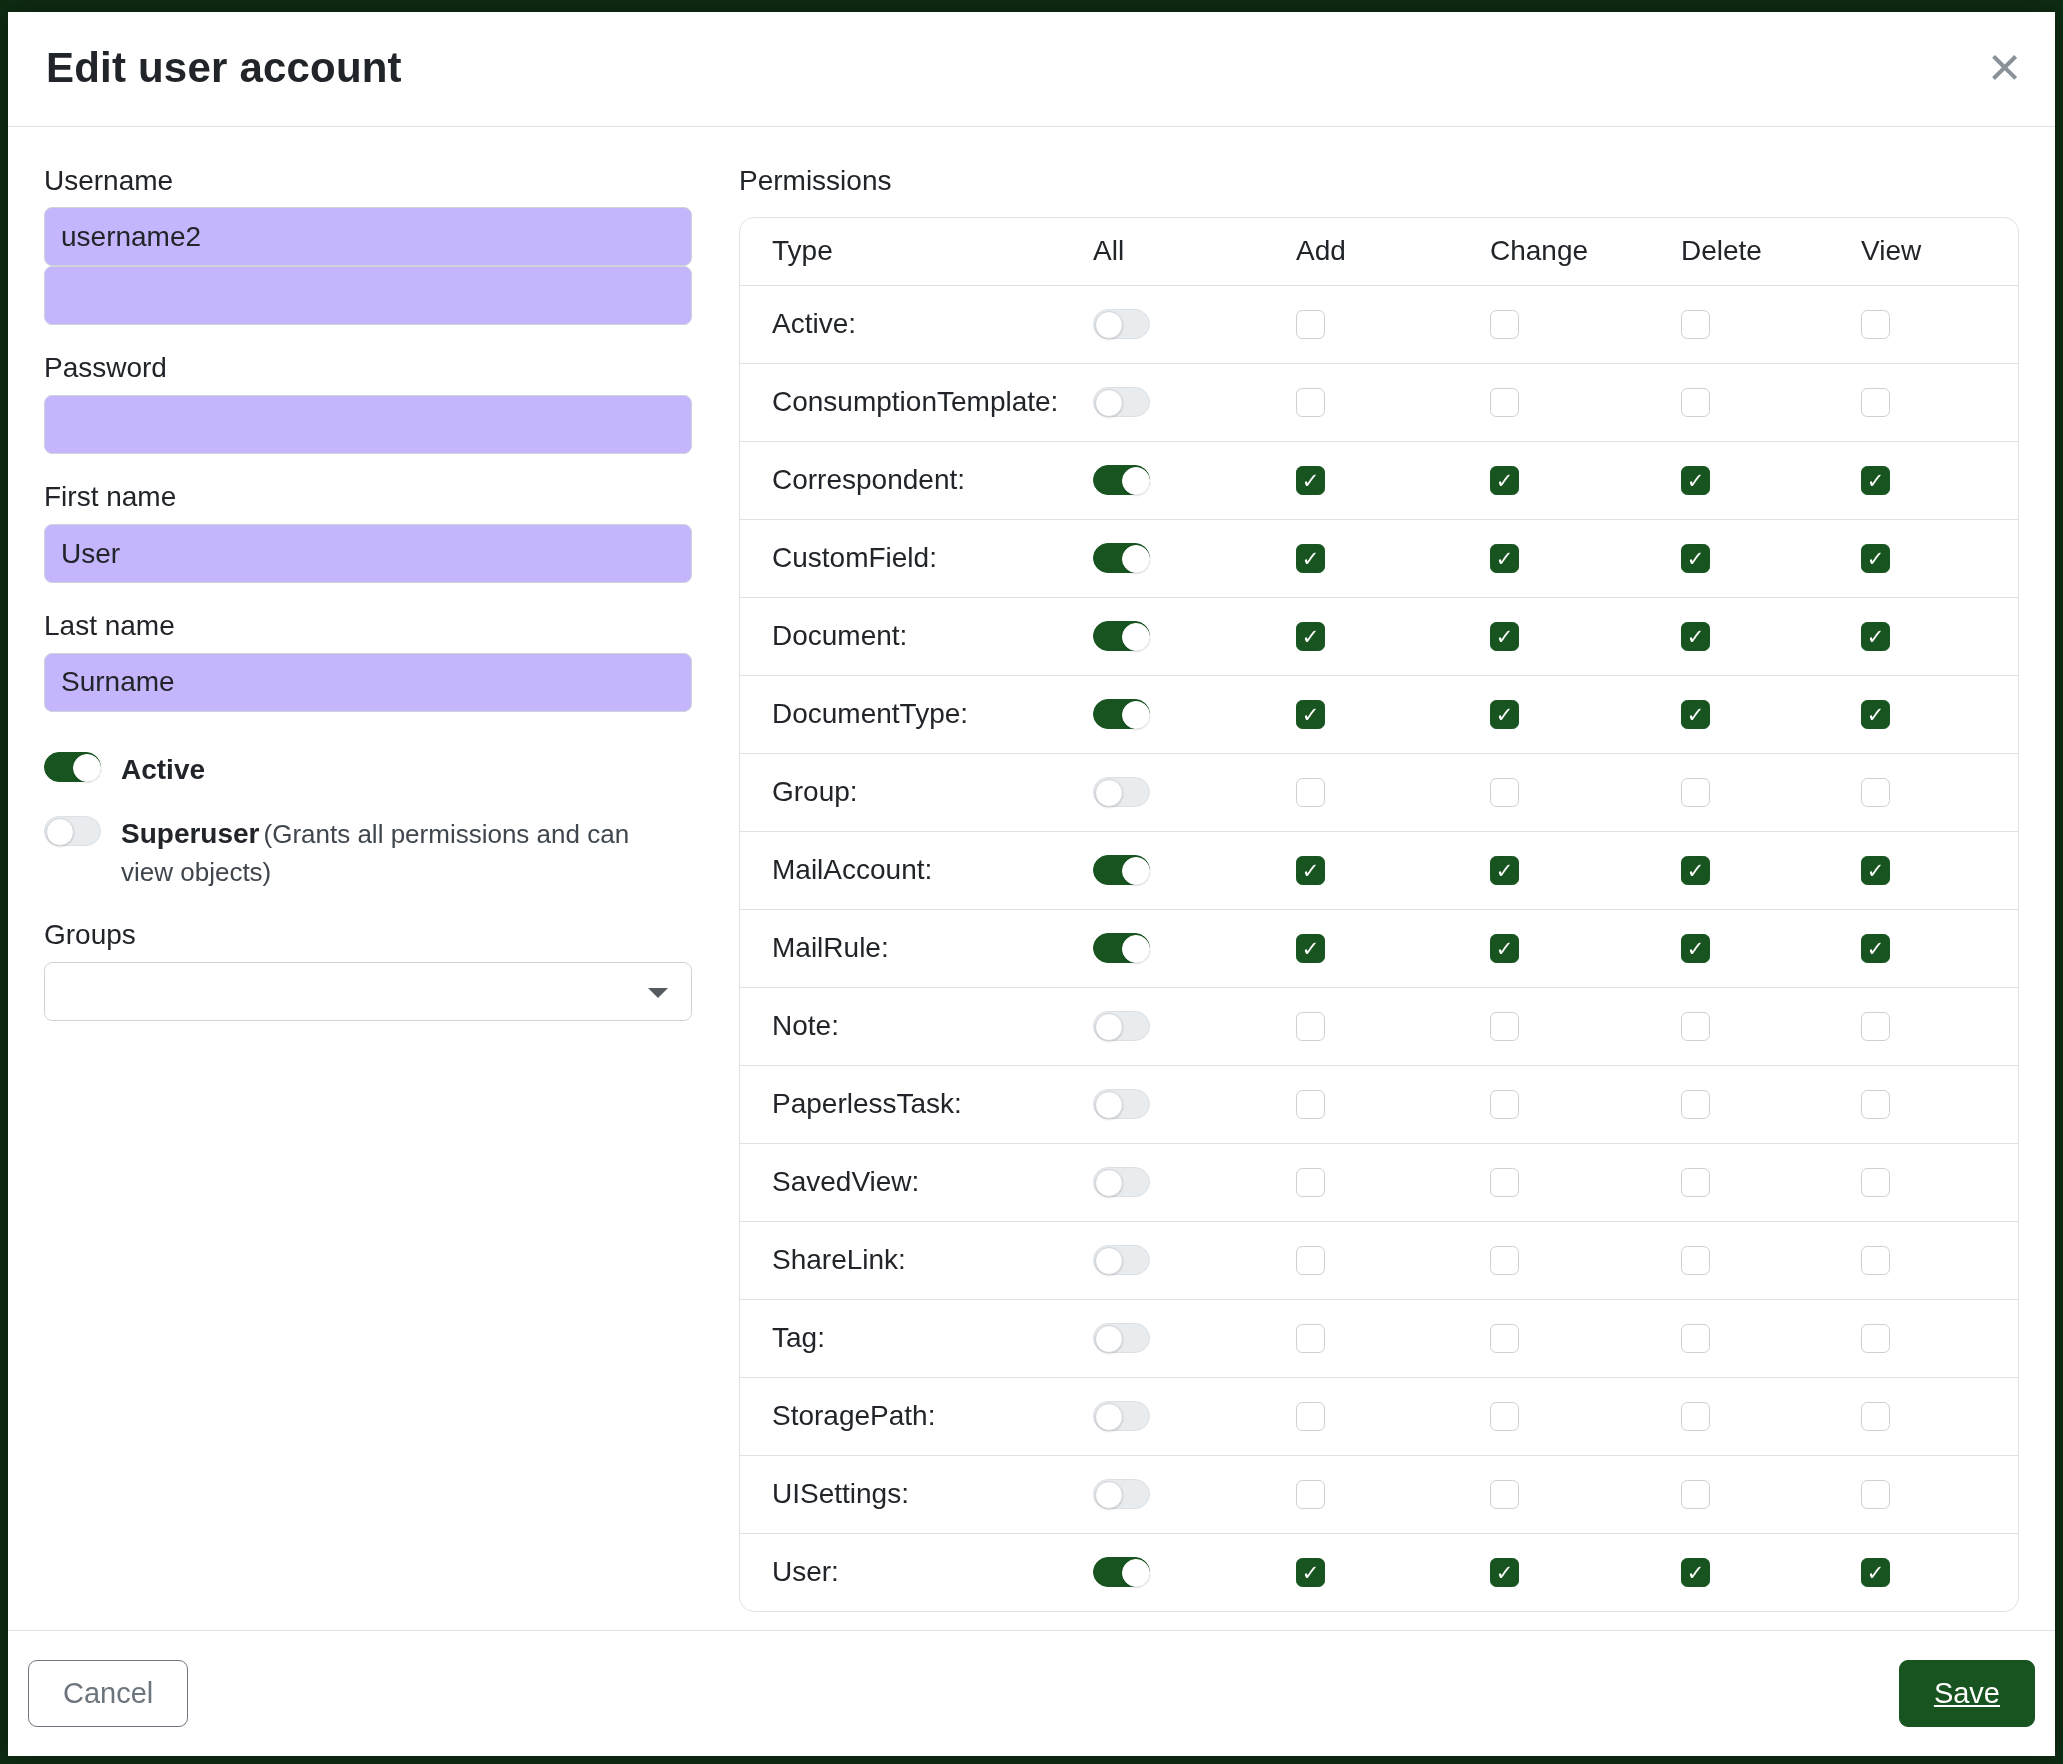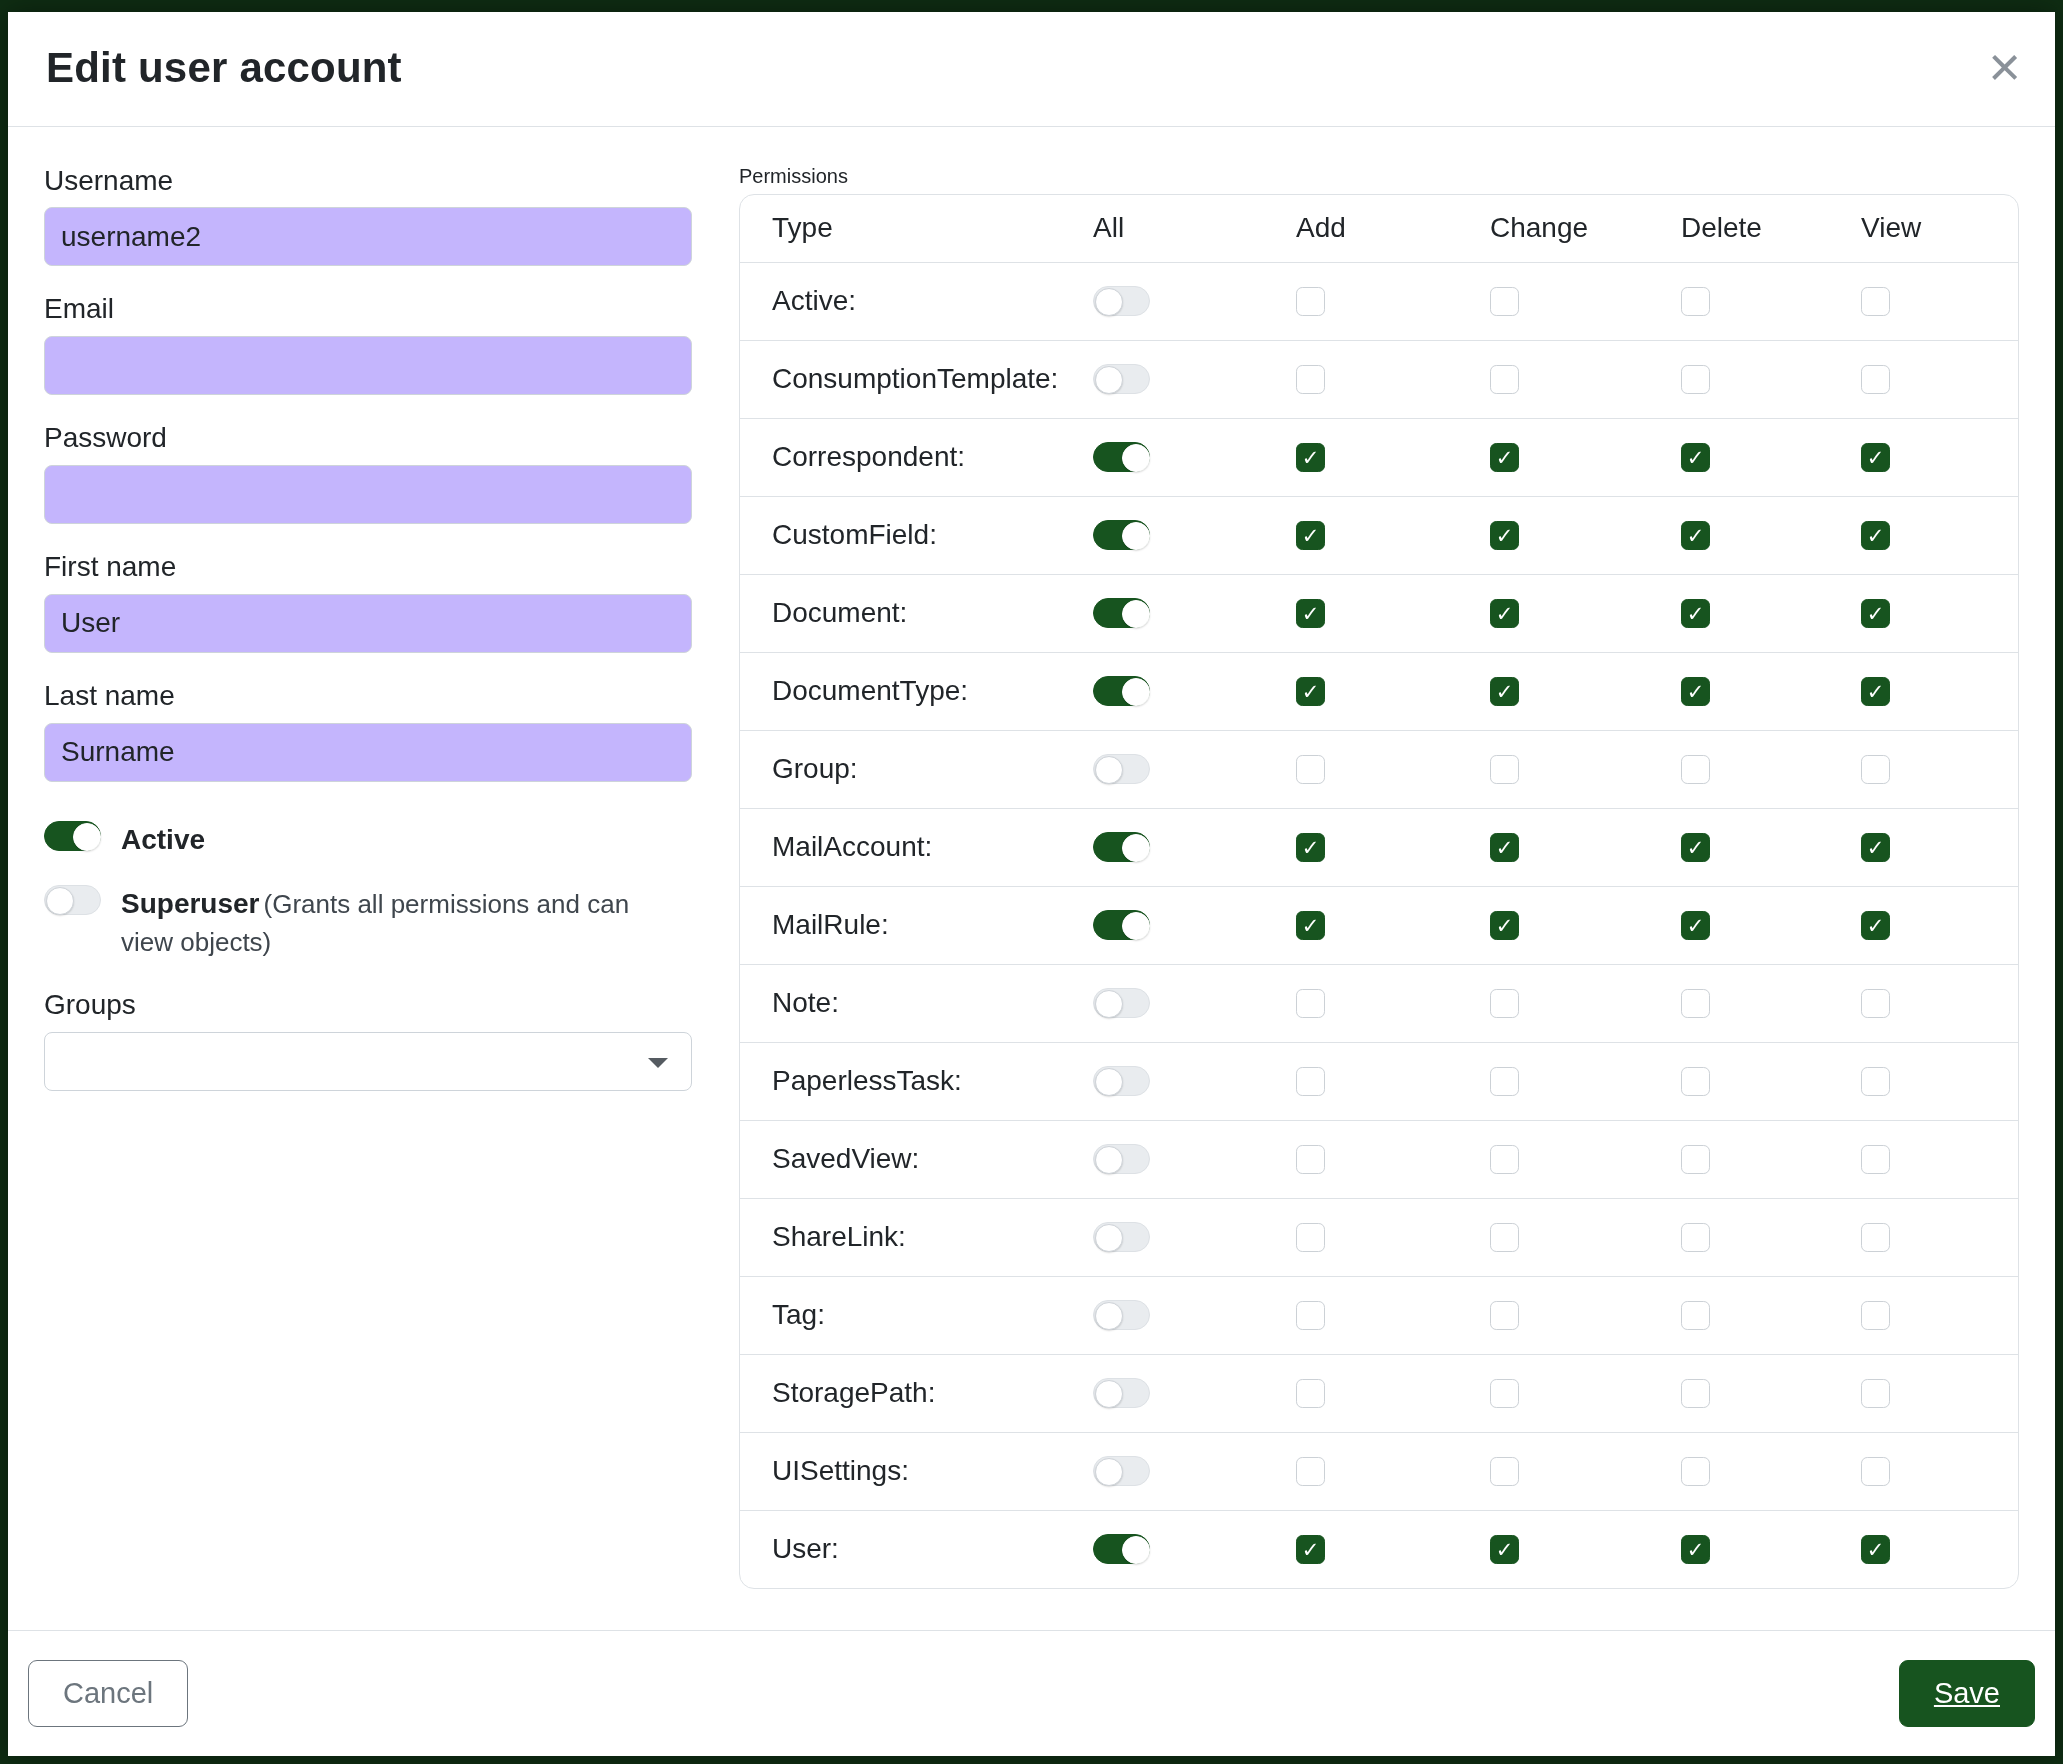--- a/index.html
+++ b/index.html
@@ -129,22 +129,22 @@
     position: absolute;
     right: 23.4px; top: 25px;
     width: 0; height: 0;
     border-left: 10px solid transparent;
     border-right: 10px solid transparent;
     border-top: 10.8px solid #555b61;
   }
 
   
   .perm-label {
-    font-size: 20px;
-    margin-bottom: 6px;
+    font-size: 28px;
+    margin-bottom: 20px;
   }
   .perm-table {
     border: 0.9px solid #dee2e6;
     border-radius: 15px;
     overflow: hidden;
   }
   .prow, .phead {
     display: grid;
     grid-template-columns: 353px 203px 194px 191px 180px 1fr;
     align-items: center;
@@ -218,21 +218,20 @@
     <div class="modal-title">Edit user account</div>
     <button class="close-btn">×</button>
   </div>
 
   <div class="modal-body">
 
     <div class="left-col">
       <div class="field-label first">Username</div>
       <input class="text-input" type="text" value="username2" style="">
 
-      <div class="field-label">Email</div>
       <input class="text-input" type="text" value="" style="">
 
       <div class="field-label">Password</div>
       <input class="text-input" type="password" value="" style="">
 
       <div class="field-label">First name</div>
       <input class="text-input" type="text" value="User" style="">
 
       <div class="field-label">Last name</div>
       <input class="text-input" type="text" value="Surname" style="">

